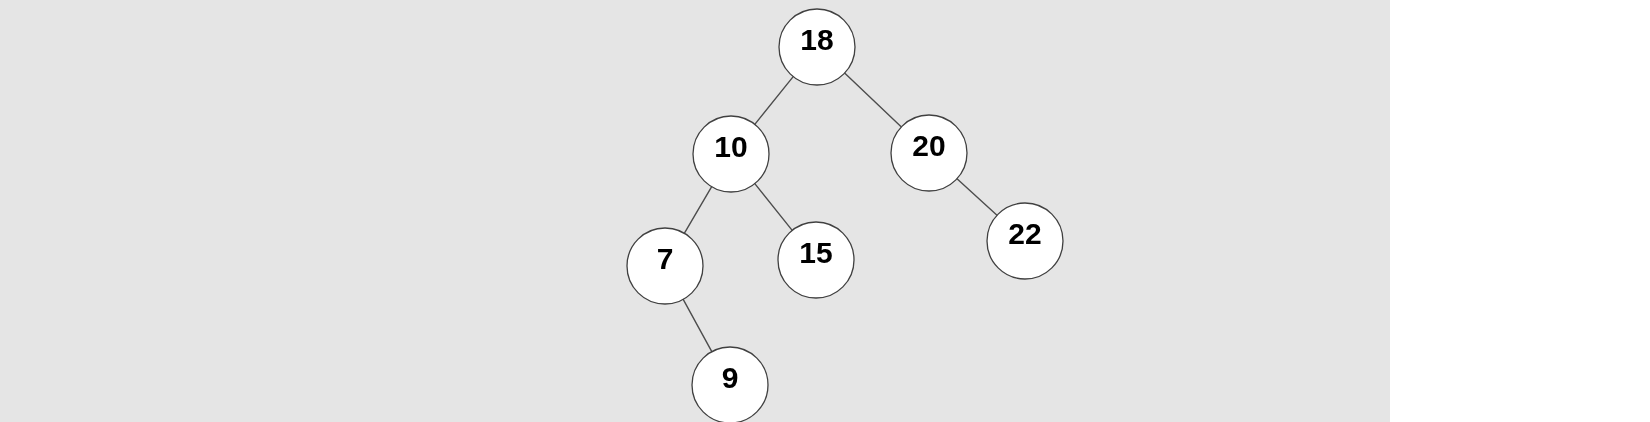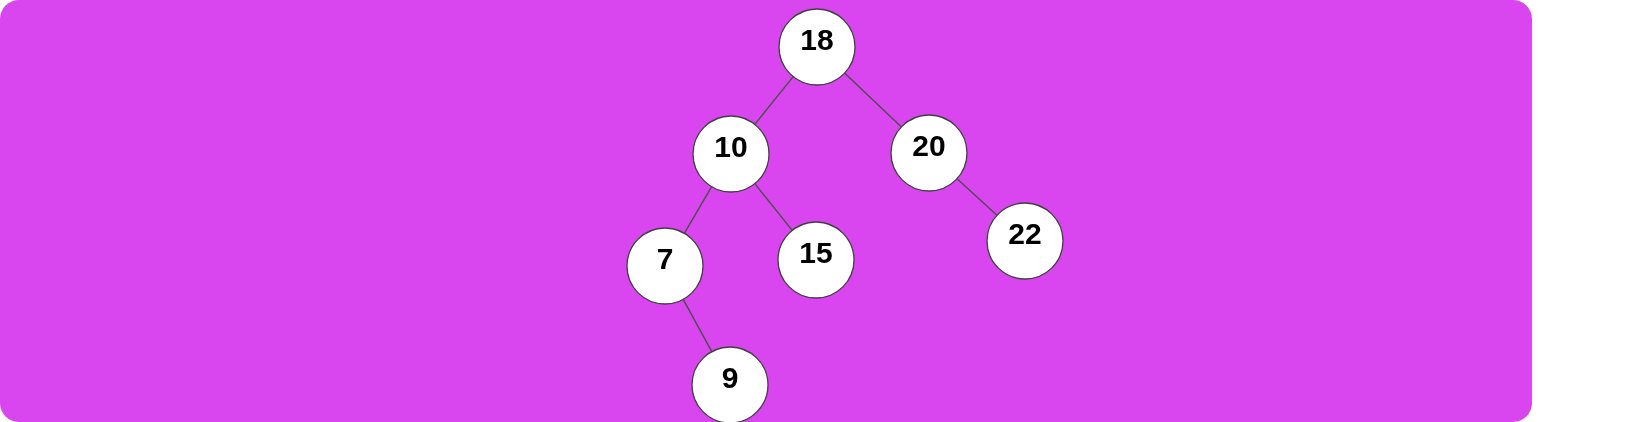--- a/index.html
+++ b/index.html
@@ -5,25 +5,24 @@
   html, body {
     margin: 0;
     padding: 0;
     background: #ffffff;
   }
   body {
     font-family: "Liberation Sans", sans-serif;
   }
   .canvas {
     position: relative;
-    width: 1532px;
+    width: 1390px;
     height: 422px;
-    background: #d946ef;
+    background: #e5e5e5;
     overflow: hidden;
-    border-radius: 19px;
   }
   svg {
     position: absolute;
     left: 0;
     top: 0;
     display: block;
   }
   .tree-edge {
     stroke-linecap: round;
   }

